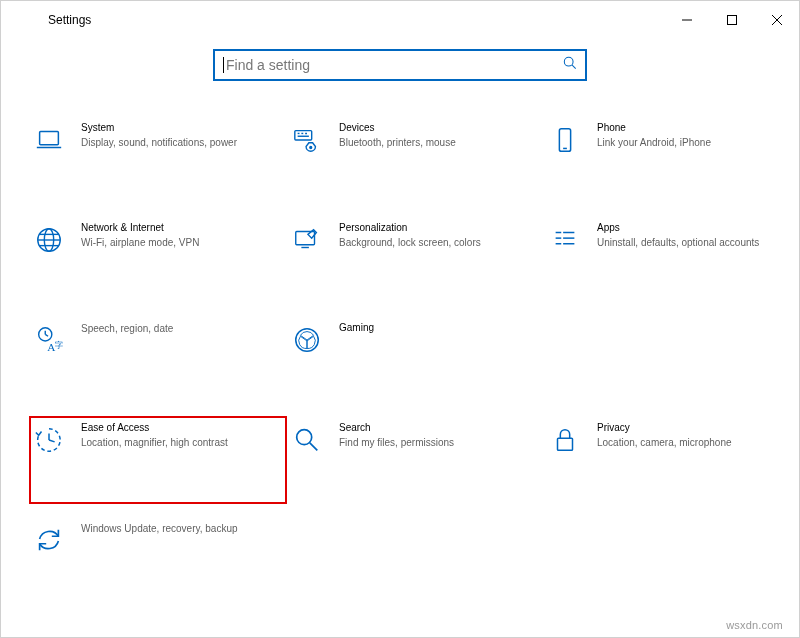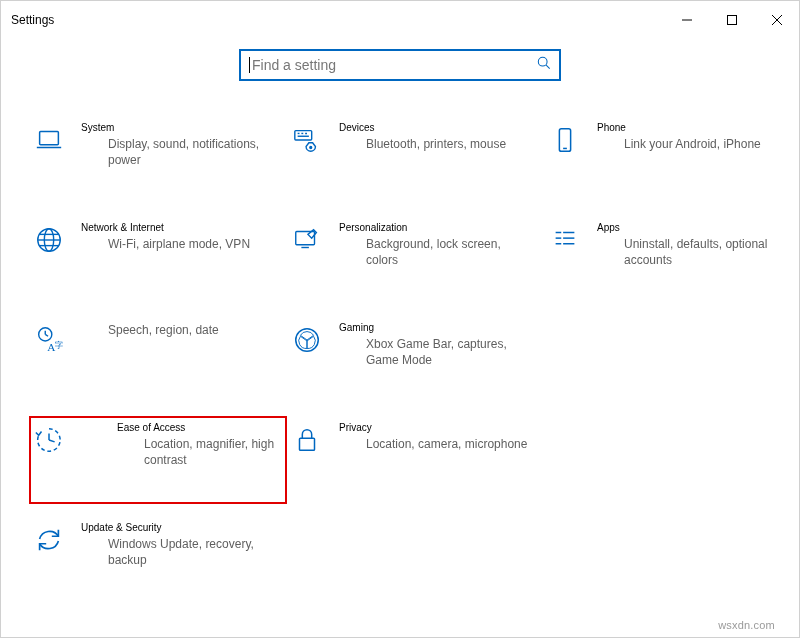--- a/index.html
+++ b/index.html
@@ -14,41 +14,42 @@
     border: 1px solid #d0d0d0;
   }
   
   .titlebar {
     height: 30px;
     display: flex;
     align-items: center;
     padding: 8px 0 0 10px;
     font-size: 12px;
     color: #000;
+    margin-left: 37px;
   }
   .titlebar-title { flex: 0 0 auto; }
   .titlebar-spacer { flex: 1; }
   .win-btn {
     width: 45px;
     height: 30px;
     display: flex;
     align-items: center;
     justify-content: center;
     color: #000;
   }
   .win-btn svg { width: 10px; height: 10px; }
   
   .search-wrap {
     display: flex;
     justify-content: center;
     margin-top: 18px;
     margin-bottom: 35px;
   }
   .search-box {
-    width: 322px;
+    width: 374px;
     height: 32px;
     border: 2px solid #0067c0;
     display: flex;
     align-items: center;
     padding: 0 8px;
     background: #fff;
   }
   .search-input {
     flex: 1;
     border: none;
@@ -78,50 +79,48 @@
   .cat {
     flex: 0 0 258px;
     display: flex;
     align-items: flex-start;
     padding: 6px 8px 6px 4px;
     position: relative;
   }
   .cat.highlighted {
     outline: 2px solid #e00000;
     outline-offset: -2px;
-    gap: 36px;
   }
   .cat-icon {
     width: 32px;
     height: 32px;
     color: #0067c0;
     flex-shrink: 0;
     margin-top: 2px;
     margin-right: 16px;
     display: flex;
     align-items: center;
     justify-content: center;
   }
   .cat-text { flex: 1; }
   .cat-title {
     font-size: 10px;
     color: #000;
     margin-bottom: 3px;
   }
   .cat-desc {
-    font-size: 12px;
+    font-size: 10px;
     color: #5f5f5f;
     line-height: 1.35;
     max-width: 170px;
-    margin-left: 27px;
   }
   .watermark {
     position: absolute;
     bottom: 6px;
-    right: 24px;
+    right: 16px;
     font-size: 11px;
     color: #9a9a9a;
     letter-spacing: 0.2px;
   }
 </style>
 </head>
 <body>
 
 <div class="titlebar">
   <span class="titlebar-title">Settings</span>
@@ -267,38 +266,49 @@
     </div>
     <div class="cat">
       <div class="cat-icon">
         <svg width="30" height="30" viewBox="0 0 32 32" fill="none" stroke="currentColor" stroke-width="1.6">
             <circle cx="16" cy="16" r="12"></circle>
             <path d="M16 7 a8 8 0 0 1 7 4 l-7 5 l-7 -5 a8 8 0 0 1 7 -4 z M9 12 l7 5 l0 8 a8 8 0 0 1 -7 -13 z M23 12 l-7 5 l0 8 a8 8 0 0 0 7 -13 z" stroke-width="1"></path>
           </svg>
       </div>
       <div class="cat-text">
         <div class="cat-title">Gaming</div>
-        <div class="cat-desc">Xbox Game Bar, captures, Game Mode</div>
       </div>
     </div>
   </div>
 
   <div class="row">
     <div class="cat highlighted">
       <div class="cat-icon">
         <svg width="30" height="30" viewBox="0 0 32 32" fill="none" stroke="currentColor" stroke-width="1.6">
             <path d="M16 4 a12 12 0 1 1 -11 7" stroke-dasharray="4 3"></path>
             <polyline points="2,8 5,11 8,7"></polyline>
             <line x1="16" y1="16" x2="16" y2="9"></line>
             <line x1="16" y1="16" x2="22" y2="18"></line>
           </svg>
       </div>
       <div class="cat-text">
         <div class="cat-title">Ease of Access</div>
         <div class="cat-desc">Location, magnifier, high contrast</div>
+      </div>
+    </div>
+    <div class="cat">
+      <div class="cat-icon">
+        <svg width="30" height="30" viewBox="0 0 32 32" fill="none" stroke="currentColor" stroke-width="1.8">
+            <circle cx="13" cy="13" r="8"></circle>
+            <line x1="19" y1="19" x2="27" y2="27"></line>
+          </svg>
+      </div>
+      <div class="cat-text">
+        <div class="cat-title">Search</div>
+        <div class="cat-desc">Find my files, permissions</div>
       </div>
     </div>
     <div class="cat">
       <div class="cat-icon">
         <svg width="30" height="30" viewBox="0 0 32 32" fill="none" stroke="currentColor" stroke-width="1.6">
             <rect x="8" y="14" width="16" height="13" rx="1"></rect>
             <path d="M11 14 v-4 a5 5 0 0 1 10 0 v4"></path>
           </svg>
       </div>
       <div class="cat-text">
@@ -312,21 +322,20 @@
     <div class="cat">
       <div class="cat-icon">
         <svg width="30" height="30" viewBox="0 0 32 32" fill="none" stroke="currentColor" stroke-width="1.8">
             <path d="M26 12 a11 11 0 0 0 -20 3"></path>
             <polyline points="26,5 26,12 19,12"></polyline>
             <path d="M6 20 a11 11 0 0 0 20 -3"></path>
             <polyline points="6,27 6,20 13,20"></polyline>
           </svg>
       </div>
       <div class="cat-text">
-        <div class="cat-title">Update &amp; Security</div>
         <div class="cat-desc">Windows Update, recovery, backup</div>
       </div>
     </div>
   </div>
 
 </div>
 
 <div class="watermark">wsxdn.com</div>
 
 </body></html>

